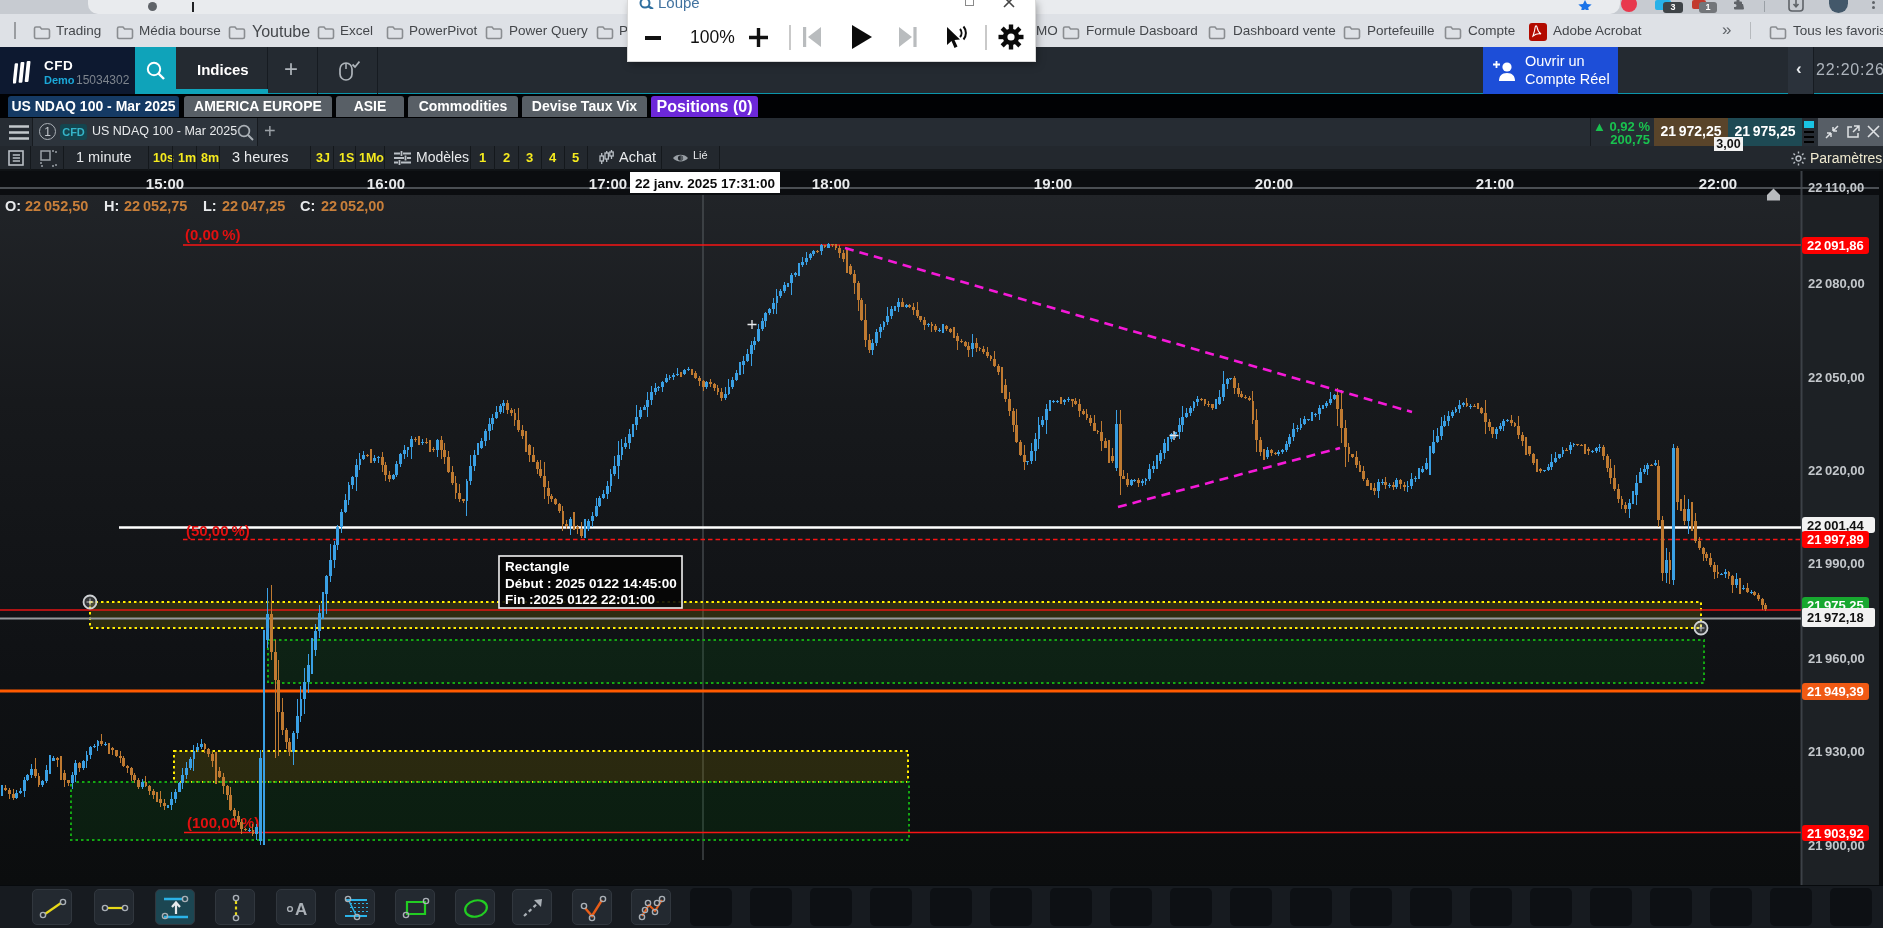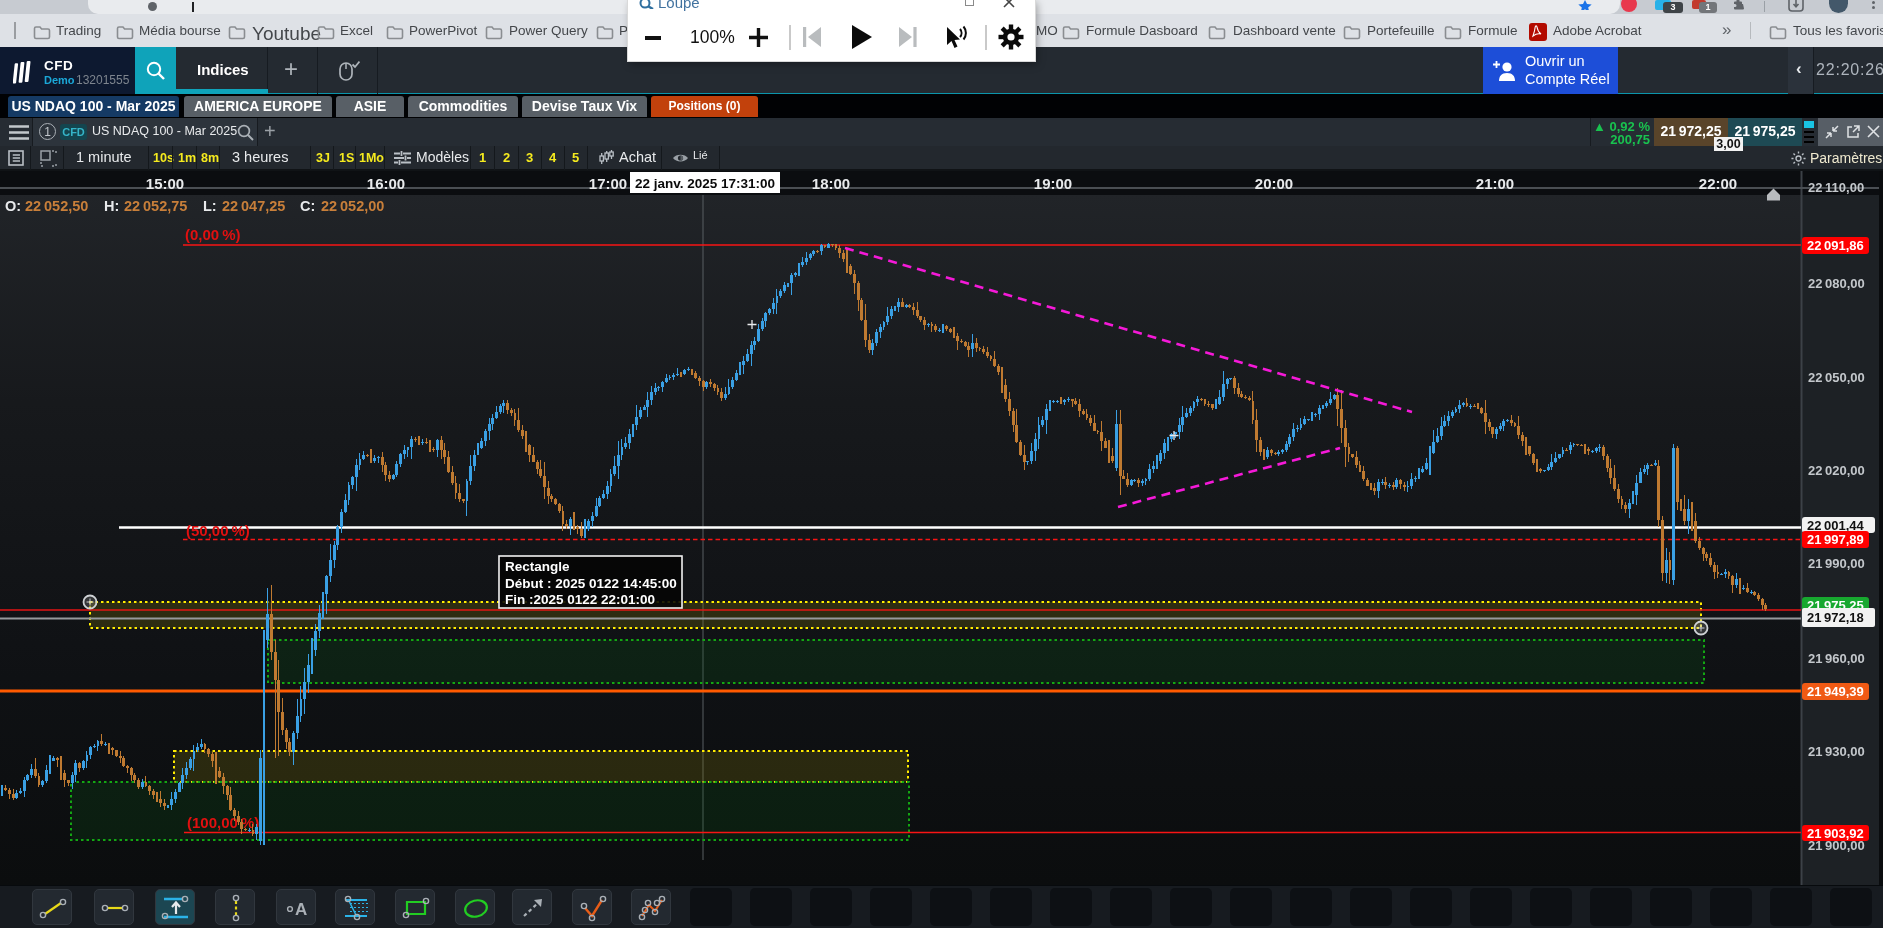--- a/index.html
+++ b/index.html
@@ -41,21 +41,21 @@
       <path d="M1.5 3.5 a1.5 1.5 0 0 1 1.5-1.5 h4 l1.6 2 h6.4 a1.5 1.5 0 0 1 1.5 1.5 v6.5 a1.5 1.5 0 0 1 -1.5 1.5 h-12 a1.5 1.5 0 0 1 -1.5-1.5 z" fill="none" stroke="#8a8d91" stroke-width="1.6"></path>
     </svg>
     <span style="position:absolute;left:56px;top:9px;font-size:13.5px;color:#44474b;white-space:nowrap">Trading</span>
     <svg style="position:absolute;left:116px;top:11px" width="18" height="15" viewBox="0 0 18 15">
       <path d="M1.5 3.5 a1.5 1.5 0 0 1 1.5-1.5 h4 l1.6 2 h6.4 a1.5 1.5 0 0 1 1.5 1.5 v6.5 a1.5 1.5 0 0 1 -1.5 1.5 h-12 a1.5 1.5 0 0 1 -1.5-1.5 z" fill="none" stroke="#8a8d91" stroke-width="1.6"></path>
     </svg>
     <span style="position:absolute;left:139px;top:9px;font-size:13.5px;color:#44474b;white-space:nowrap">Média bourse</span>
     <svg style="position:absolute;left:228px;top:11px" width="18" height="15" viewBox="0 0 18 15">
       <path d="M1.5 3.5 a1.5 1.5 0 0 1 1.5-1.5 h4 l1.6 2 h6.4 a1.5 1.5 0 0 1 1.5 1.5 v6.5 a1.5 1.5 0 0 1 -1.5 1.5 h-12 a1.5 1.5 0 0 1 -1.5-1.5 z" fill="none" stroke="#8a8d91" stroke-width="1.6"></path>
     </svg>
-    <span style="position:absolute;left:252px;top:9px;font-size:19px;color:#44474b;white-space:nowrap">Youtube</span>
+    <span style="position:absolute;left:252px;top:9px;font-size:16px;color:#44474b;white-space:nowrap">Youtube</span>
     <svg style="position:absolute;left:317px;top:11px" width="18" height="15" viewBox="0 0 18 15">
       <path d="M1.5 3.5 a1.5 1.5 0 0 1 1.5-1.5 h4 l1.6 2 h6.4 a1.5 1.5 0 0 1 1.5 1.5 v6.5 a1.5 1.5 0 0 1 -1.5 1.5 h-12 a1.5 1.5 0 0 1 -1.5-1.5 z" fill="none" stroke="#8a8d91" stroke-width="1.6"></path>
     </svg>
     <span style="position:absolute;left:340px;top:9px;font-size:13.5px;color:#44474b;white-space:nowrap">Excel</span>
     <svg style="position:absolute;left:386px;top:11px" width="18" height="15" viewBox="0 0 18 15">
       <path d="M1.5 3.5 a1.5 1.5 0 0 1 1.5-1.5 h4 l1.6 2 h6.4 a1.5 1.5 0 0 1 1.5 1.5 v6.5 a1.5 1.5 0 0 1 -1.5 1.5 h-12 a1.5 1.5 0 0 1 -1.5-1.5 z" fill="none" stroke="#8a8d91" stroke-width="1.6"></path>
     </svg>
     <span style="position:absolute;left:409px;top:9px;font-size:13.5px;color:#44474b;white-space:nowrap">PowerPivot</span>
     <svg style="position:absolute;left:485px;top:11px" width="18" height="15" viewBox="0 0 18 15">
       <path d="M1.5 3.5 a1.5 1.5 0 0 1 1.5-1.5 h4 l1.6 2 h6.4 a1.5 1.5 0 0 1 1.5 1.5 v6.5 a1.5 1.5 0 0 1 -1.5 1.5 h-12 a1.5 1.5 0 0 1 -1.5-1.5 z" fill="none" stroke="#8a8d91" stroke-width="1.6"></path>
@@ -74,21 +74,21 @@
       <path d="M1.5 3.5 a1.5 1.5 0 0 1 1.5-1.5 h4 l1.6 2 h6.4 a1.5 1.5 0 0 1 1.5 1.5 v6.5 a1.5 1.5 0 0 1 -1.5 1.5 h-12 a1.5 1.5 0 0 1 -1.5-1.5 z" fill="none" stroke="#8a8d91" stroke-width="1.6"></path>
     </svg>
     <span style="position:absolute;left:1233px;top:9px;font-size:13.5px;color:#44474b;white-space:nowrap">Dashboard vente</span>
     <svg style="position:absolute;left:1343px;top:11px" width="18" height="15" viewBox="0 0 18 15">
       <path d="M1.5 3.5 a1.5 1.5 0 0 1 1.5-1.5 h4 l1.6 2 h6.4 a1.5 1.5 0 0 1 1.5 1.5 v6.5 a1.5 1.5 0 0 1 -1.5 1.5 h-12 a1.5 1.5 0 0 1 -1.5-1.5 z" fill="none" stroke="#8a8d91" stroke-width="1.6"></path>
     </svg>
     <span style="position:absolute;left:1367px;top:9px;font-size:13.5px;color:#44474b;white-space:nowrap">Portefeuille</span>
     <svg style="position:absolute;left:1444px;top:11px" width="18" height="15" viewBox="0 0 18 15">
       <path d="M1.5 3.5 a1.5 1.5 0 0 1 1.5-1.5 h4 l1.6 2 h6.4 a1.5 1.5 0 0 1 1.5 1.5 v6.5 a1.5 1.5 0 0 1 -1.5 1.5 h-12 a1.5 1.5 0 0 1 -1.5-1.5 z" fill="none" stroke="#8a8d91" stroke-width="1.6"></path>
     </svg>
-    <span style="position:absolute;left:1468px;top:9px;font-size:13.5px;color:#44474b;white-space:nowrap">Formule</span>
+    <span style="position:absolute;left:1468px;top:9px;font-size:13.5px;color:#44474b;white-space:nowrap">Compte</span>
     <svg style="position:absolute;left:1529px;top:9px" width="18" height="18" viewBox="0 0 18 18">
       <rect x="0" y="0" width="18" height="18" rx="3" fill="#b30b00"></rect>
       <path d="M4 13 c1-3 2-7 2.2-9 c.2-1.5 1.6-1.5 1.8 0 c.3 2 2 5.5 4 7 c-2-.5-5-.3-8 2z" fill="none" stroke="#fff" stroke-width="1.1"></path>
     </svg>
     <span style="position:absolute;left:1553px;top:9px;font-size:13.5px;color:#44474b">Adobe Acrobat</span>
     <span style="position:absolute;left:1722px;top:6px;font-size:17px;color:#5f6368">»</span>
     <div style="position:absolute;left:1750px;top:8px;width:1px;height:17px;background:#b6b9bd"></div>
     <svg style="position:absolute;left:1769px;top:11px" width="18" height="15" viewBox="0 0 18 15">
       <path d="M1.5 3.5 a1.5 1.5 0 0 1 1.5-1.5 h4 l1.6 2 h6.4 a1.5 1.5 0 0 1 1.5 1.5 v6.5 a1.5 1.5 0 0 1 -1.5 1.5 h-12 a1.5 1.5 0 0 1 -1.5-1.5 z" fill="none" stroke="#8a8d91" stroke-width="1.6"></path>
     </svg>
@@ -99,21 +99,21 @@
  <div style="position:absolute;left:0;top:0;width:135px;height:47px;background:#0d1930">
    <svg style="position:absolute;left:13px;top:14px" width="18" height="24" viewBox="0 0 18 24">
         <g fill="#fff" transform="skewX(-6) translate(2 0)">
           <rect x="0" y="2.2" width="3.4" height="20.3" rx="1"></rect>
           <rect x="5.8" y="1.1" width="3.8" height="20.6" rx="1"></rect>
           <rect x="11.8" y="0" width="3.8" height="21" rx="1"></rect>
         </g>
       </svg>
    <span style="position:absolute;left:44px;top:11px;font-size:13.5px;font-weight:bold;color:#fff;letter-spacing:.5px">CFD</span>
    <span style="position:absolute;left:44px;top:26.5px;font-size:11px;font-weight:bold;color:#1ba8d8">Demo</span>
-   <span style="position:absolute;left:76px;top:25.5px;font-size:12px;color:#7e858e">13201555</span>
+   <span style="position:absolute;left:76px;top:25.5px;font-size:12px;color:#7e858e">15034302</span>
  </div>
  <div style="position:absolute;left:135px;top:0;width:41px;height:47px;background:#0fa3ba">
    <svg style="position:absolute;left:10px;top:13px" width="21" height="21" viewBox="0 0 21 21">
         <circle cx="9" cy="9" r="6.2" fill="none" stroke="#fff" stroke-width="2"></circle>
         <path d="M13.5 13.5 L19 19" stroke="#fff" stroke-width="2.4"></path>
       </svg>
  </div>
  <div style="position:absolute;left:176px;top:0;width:92px;height:47px;border-right:1px solid #161b21">
    <span style="position:absolute;left:21px;top:14px;font-size:15px;font-weight:bold;color:#fff">Indices</span>
    <div style="position:absolute;left:0;top:42px;width:92px;height:5px;background:#0fa3ba"></div>
@@ -141,21 +141,21 @@
    <span style="position:absolute;left:8px;top:12px;font-size:17px;font-weight:bold;color:#e6e9ec">‹</span>
  </div>
  <span style="position:absolute;left:1816px;top:14px;font-size:16px;color:#aeb5bd;letter-spacing:.8px">22:20:26</span>
 </div>
 <div style="position:absolute;left:0;top:94px;width:1883px;height:24px;background:#010204">
     <div style="position:absolute;left:8px;top:2px;width:171px;height:21px;background:#153a64;border-radius:3px 3px 0 0;text-align:center;font-size:14px;font-weight:bold;color:#fff;line-height:21px;white-space:nowrap">US NDAQ 100 - Mar 2025</div>
     <div style="position:absolute;left:184px;top:2px;width:148px;height:21px;background:#585f66;border-radius:3px 3px 0 0;text-align:center;font-size:14px;font-weight:bold;color:#fff;line-height:21px;white-space:nowrap">AMERICA EUROPE</div>
     <div style="position:absolute;left:336px;top:2px;width:68px;height:21px;background:#585f66;border-radius:3px 3px 0 0;text-align:center;font-size:14px;font-weight:bold;color:#fff;line-height:21px;white-space:nowrap">ASIE</div>
     <div style="position:absolute;left:408px;top:2px;width:110px;height:21px;background:#585f66;border-radius:3px 3px 0 0;text-align:center;font-size:14px;font-weight:bold;color:#fff;line-height:21px;white-space:nowrap">Commodities</div>
     <div style="position:absolute;left:522px;top:2px;width:125px;height:21px;background:#585f66;border-radius:3px 3px 0 0;text-align:center;font-size:14px;font-weight:bold;color:#fff;line-height:21px;white-space:nowrap">Devise Taux Vix</div>
-    <div style="position:absolute;left:651px;top:2px;width:107px;height:21px;background:#c2410c;border-radius:3px 3px 0 0;text-align:center;font-size:12px;font-weight:bold;color:#fff;line-height:21px;white-space:nowrap">Positions (0)</div>
+    <div style="position:absolute;left:651px;top:2px;width:107px;height:21px;background:#6d28d9;border-radius:3px 3px 0 0;text-align:center;font-size:16px;font-weight:bold;color:#fff;line-height:21px;white-space:nowrap">Positions (0)</div>
   </div>
 
 <div style="position:absolute;left:0;top:118px;width:1883px;height:28px;background:#262c33">
  <svg style="position:absolute;left:9px;top:7px" width="20" height="15" viewBox="0 0 20 15">
       <path d="M0 1.5 h20 M0 7.5 h20 M0 13.5 h20" stroke="#c2c7cc" stroke-width="2.6"></path>
     </svg>
  <div style="position:absolute;left:32px;top:0;width:226px;height:28px;background:#2d343c;border-left:1px solid #171b20;border-right:1px solid #171b20">
   <div style="position:absolute;left:6px;top:5px;width:17px;height:17px;border:1.6px solid #aab0b6;border-radius:50%;color:#c2c7cc;font-size:12px;text-align:center;line-height:17px">1</div>
   <div style="position:absolute;left:27px;top:6px;width:27px;height:16px;background:#14454f;border-radius:3px;color:#35b5c9;font-size:11px;font-weight:bold;text-align:center;line-height:16px">CFD</div>
   <span style="position:absolute;left:59px;top:6px;font-size:12.5px;color:#e8eaec;white-space:nowrap">US NDAQ 100 - Mar 2025</span>

